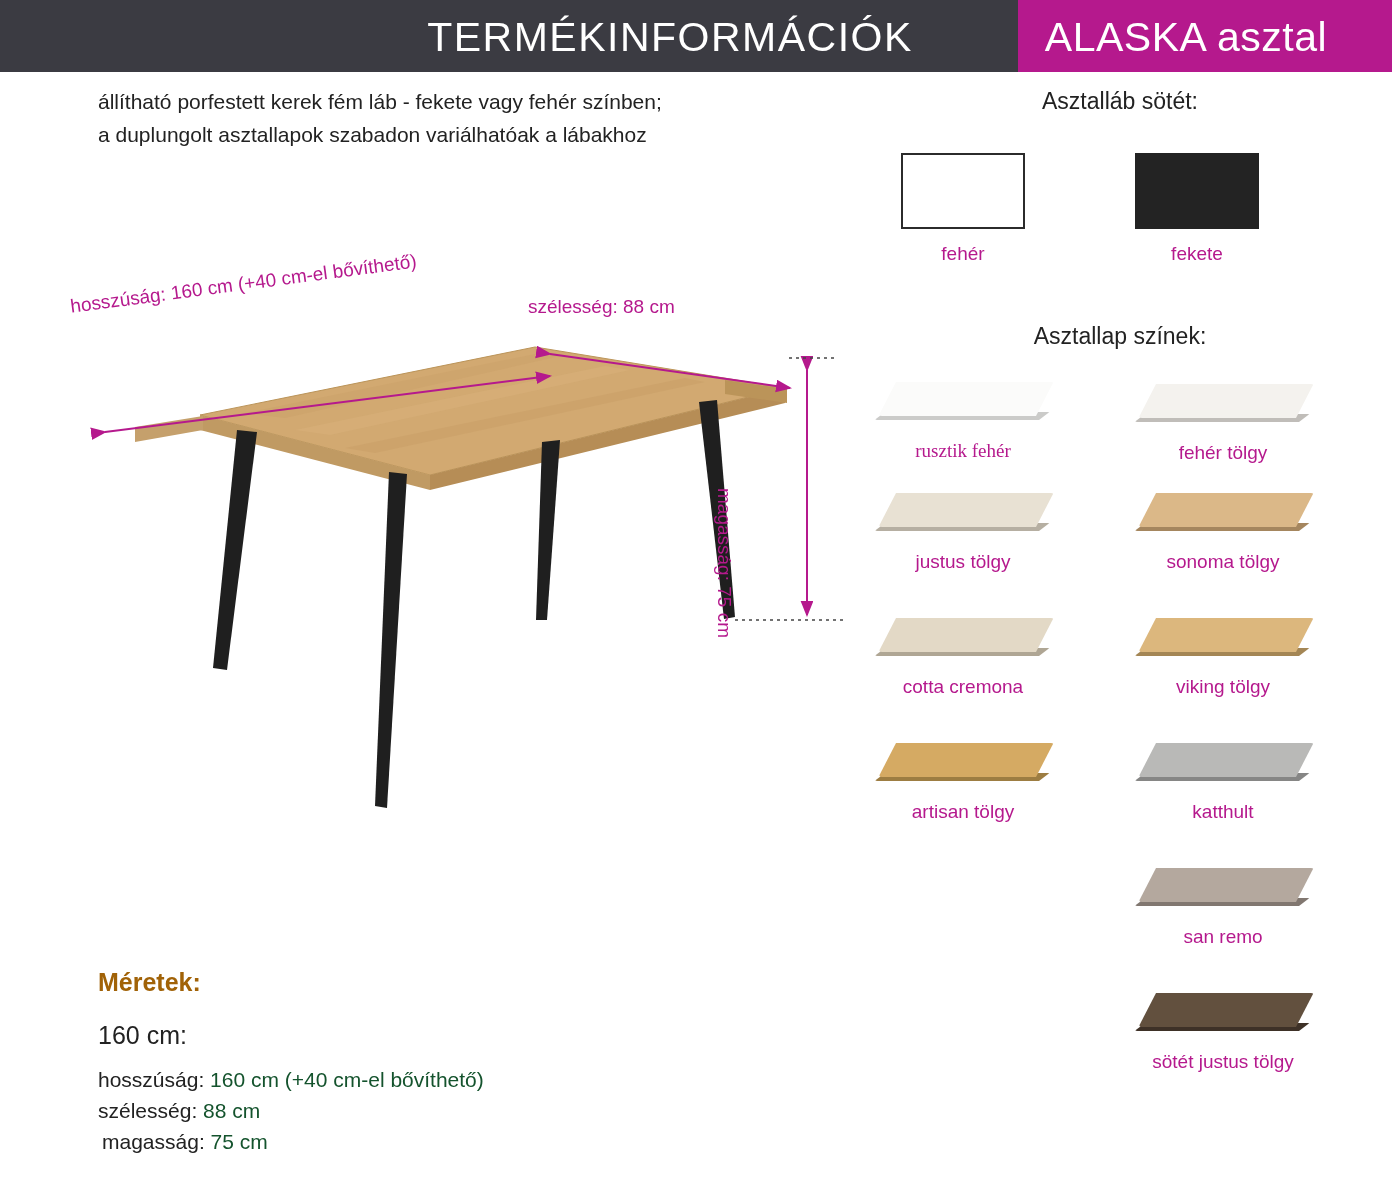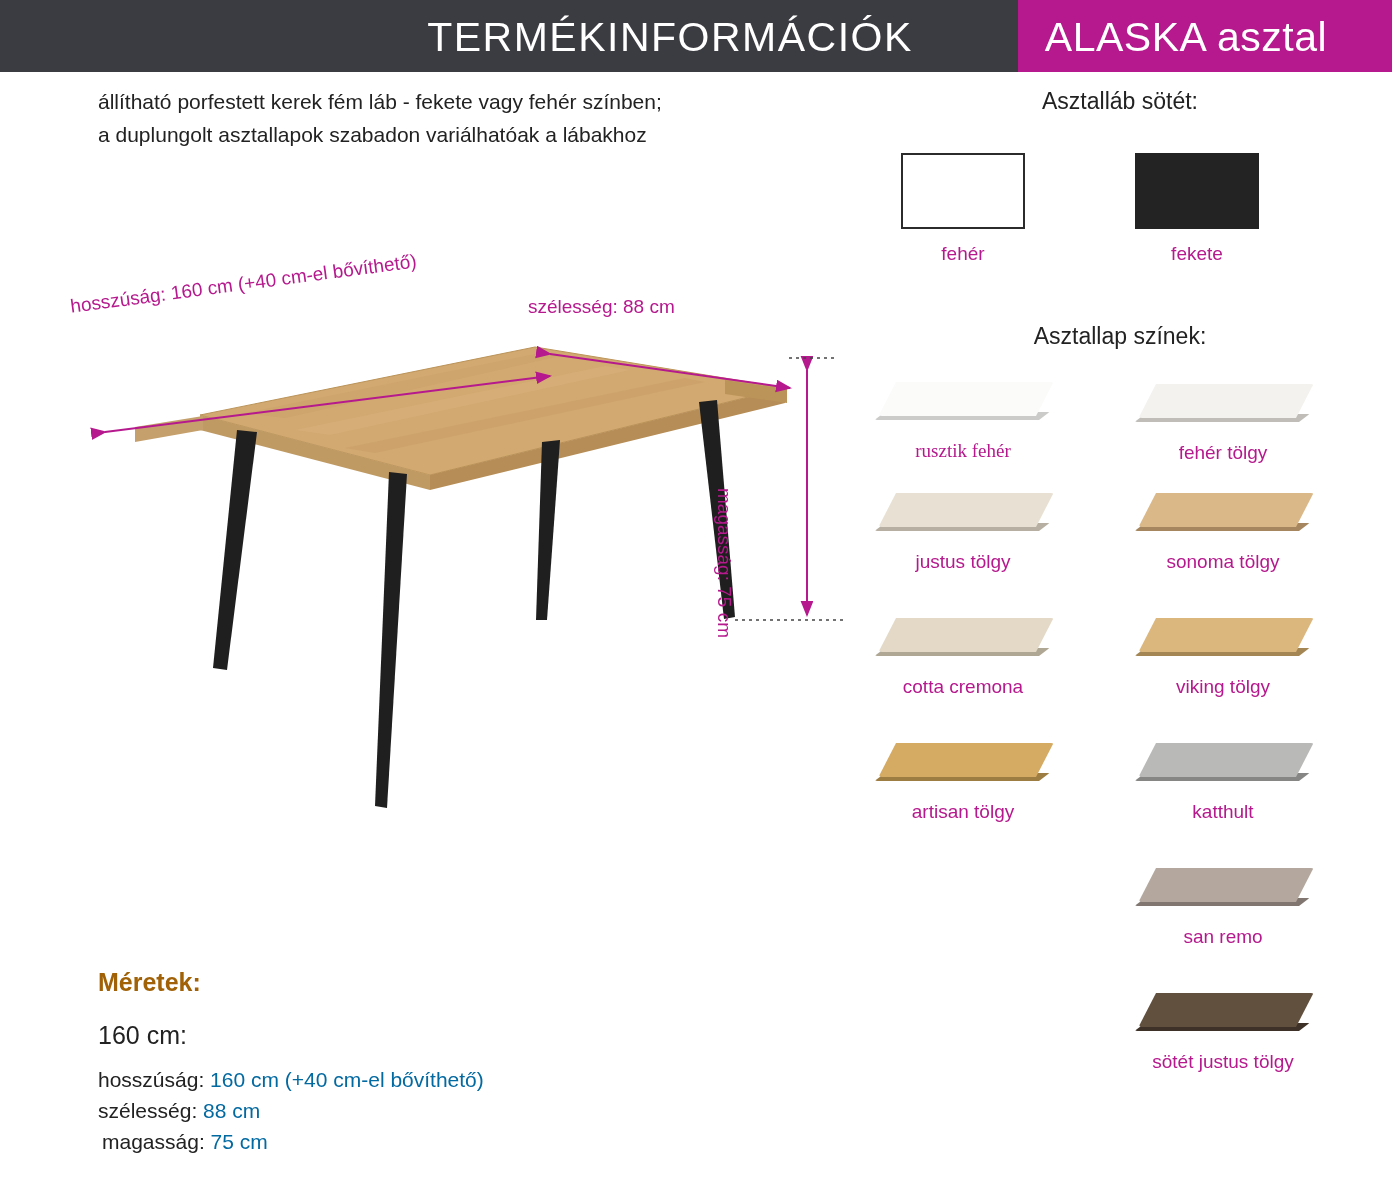--- a/index.html
+++ b/index.html
@@ -125,21 +125,21 @@
     margin-bottom: 14px;
     margin-top: 24px;
   }
   .size-row {
     font-size: 21px;
     line-height: 31px;
     color: #222222;
     white-space: nowrap;
   }
   .size-row .val {
-    color: #0369a1;
+    color: #14532d;
   }
   .size-row.indent1 { padding-left: 0px; }
   .size-row.indent2 { padding-left: 0px; }
   .size-row.indent3 { padding-left: 4px; }
 
   
   .right-col {
     position: absolute;
     top: 88px;
     left: 848px;

